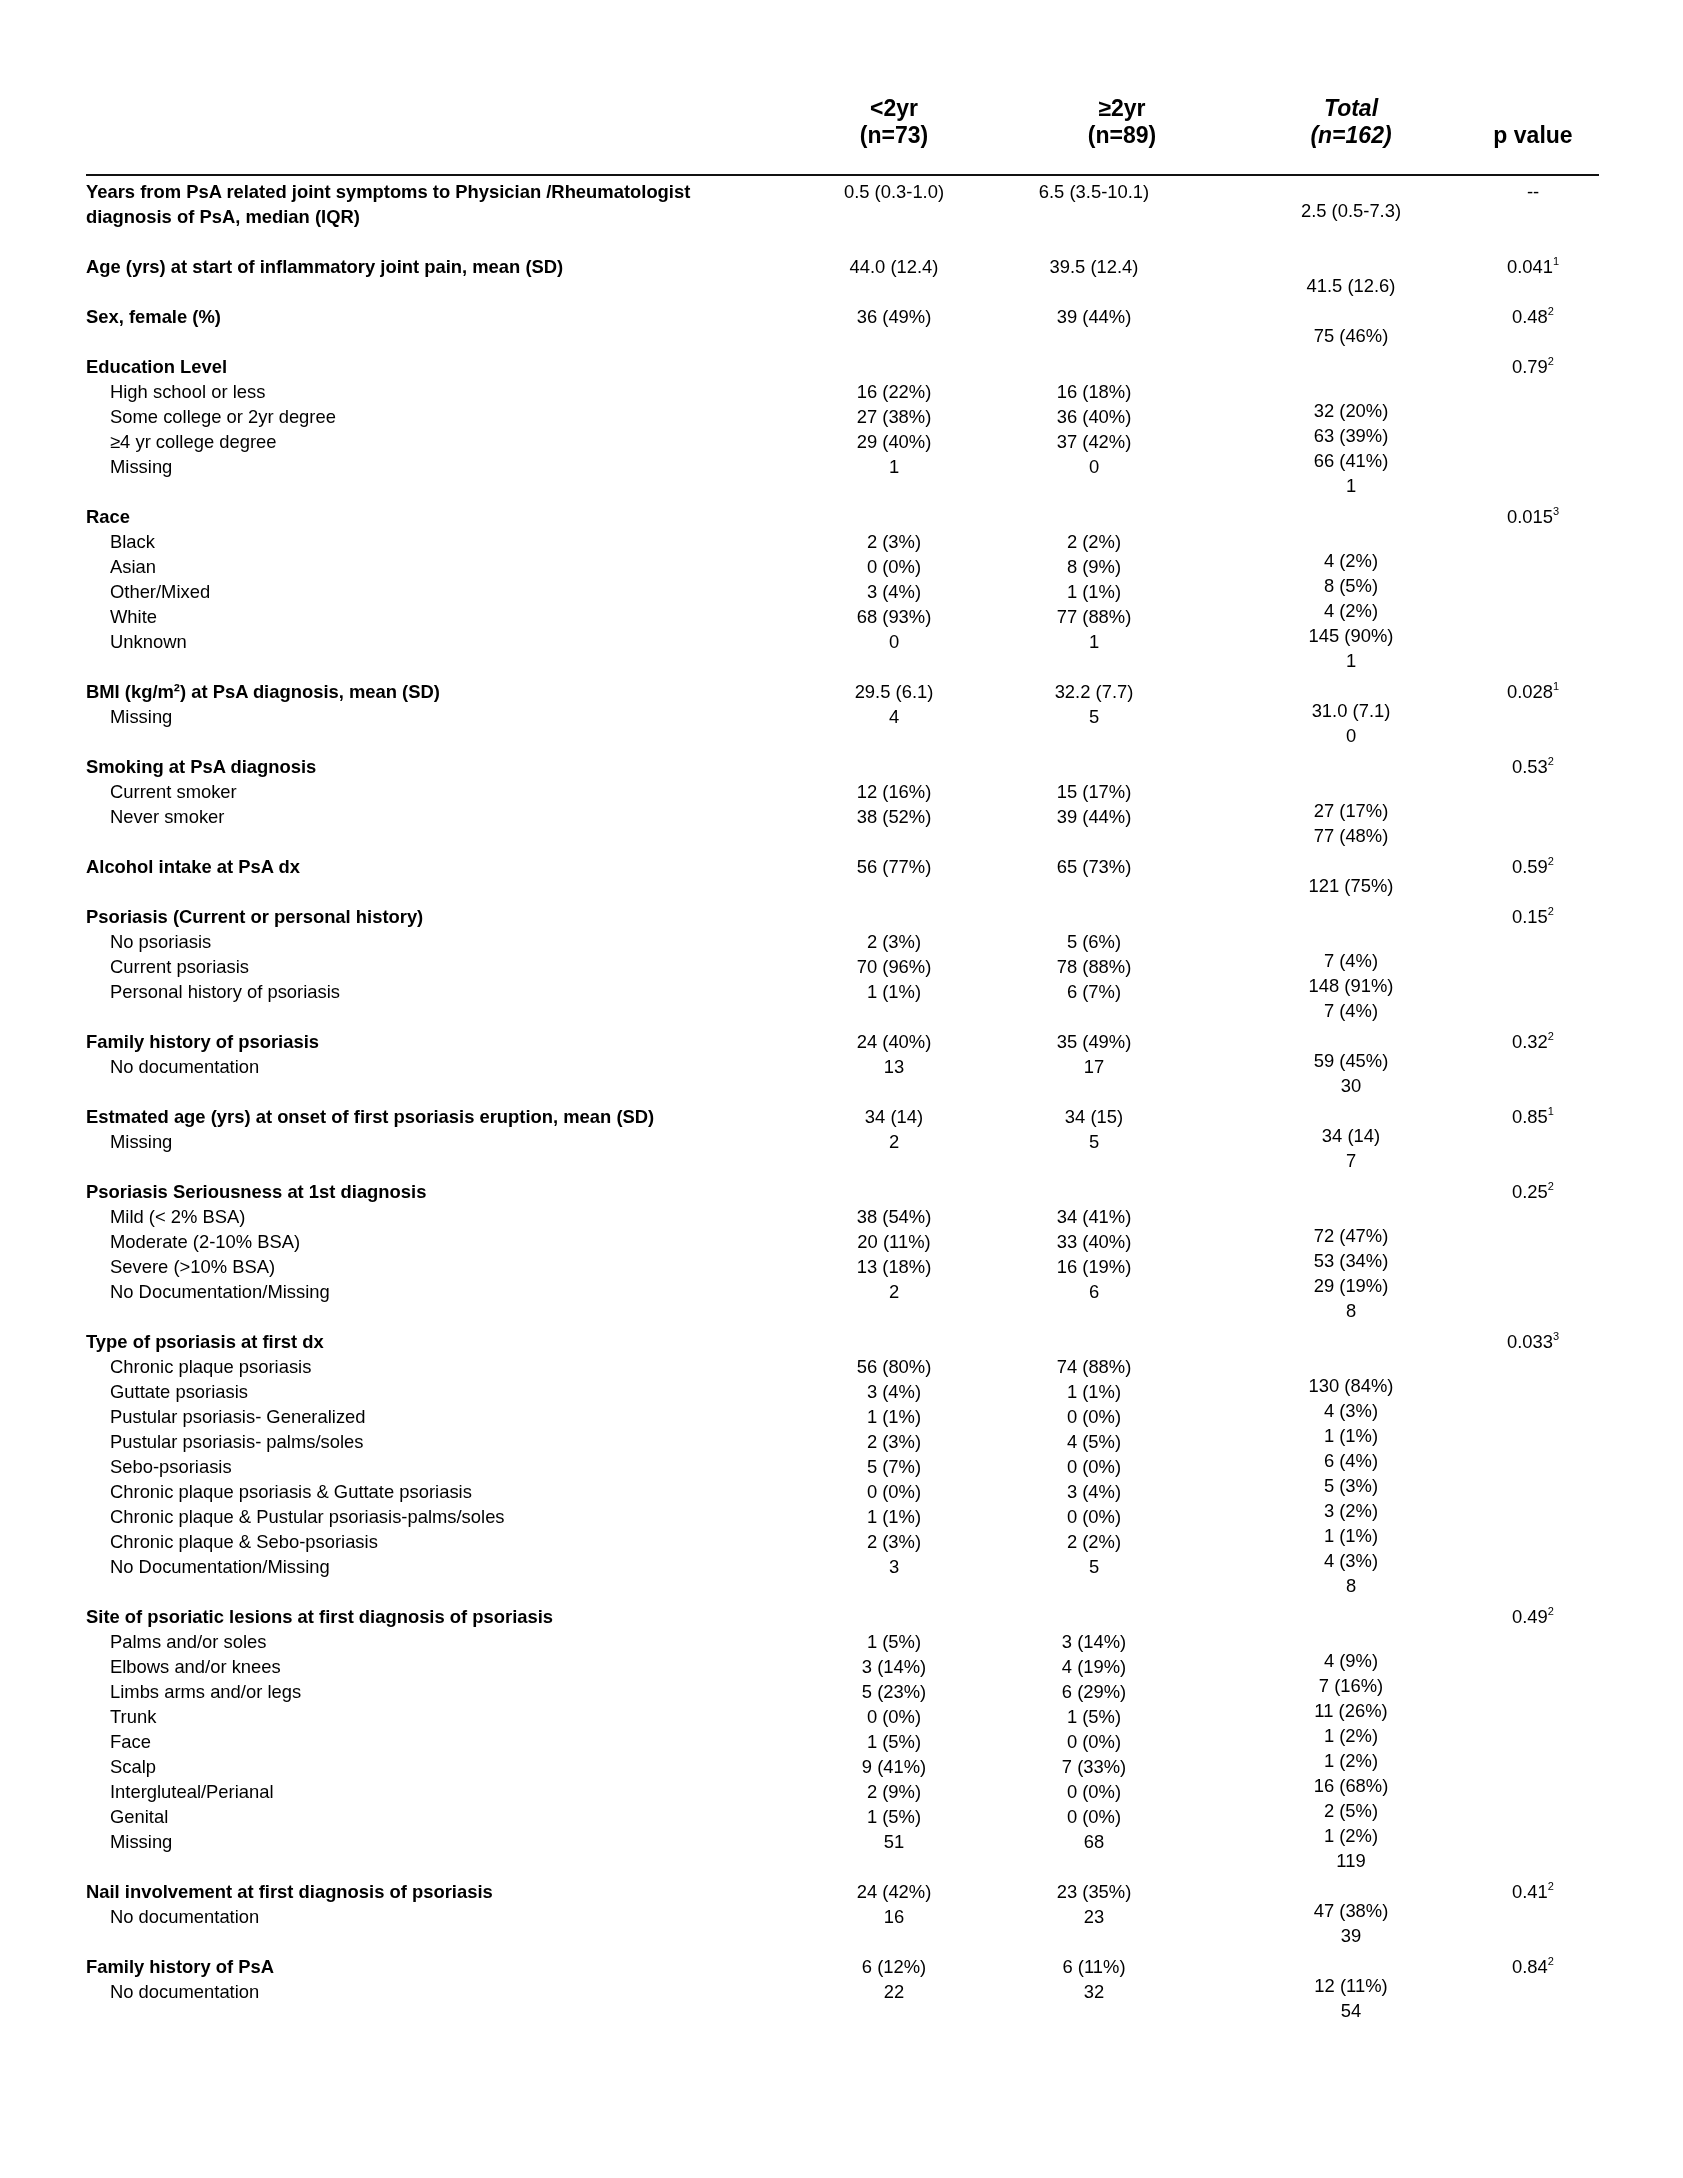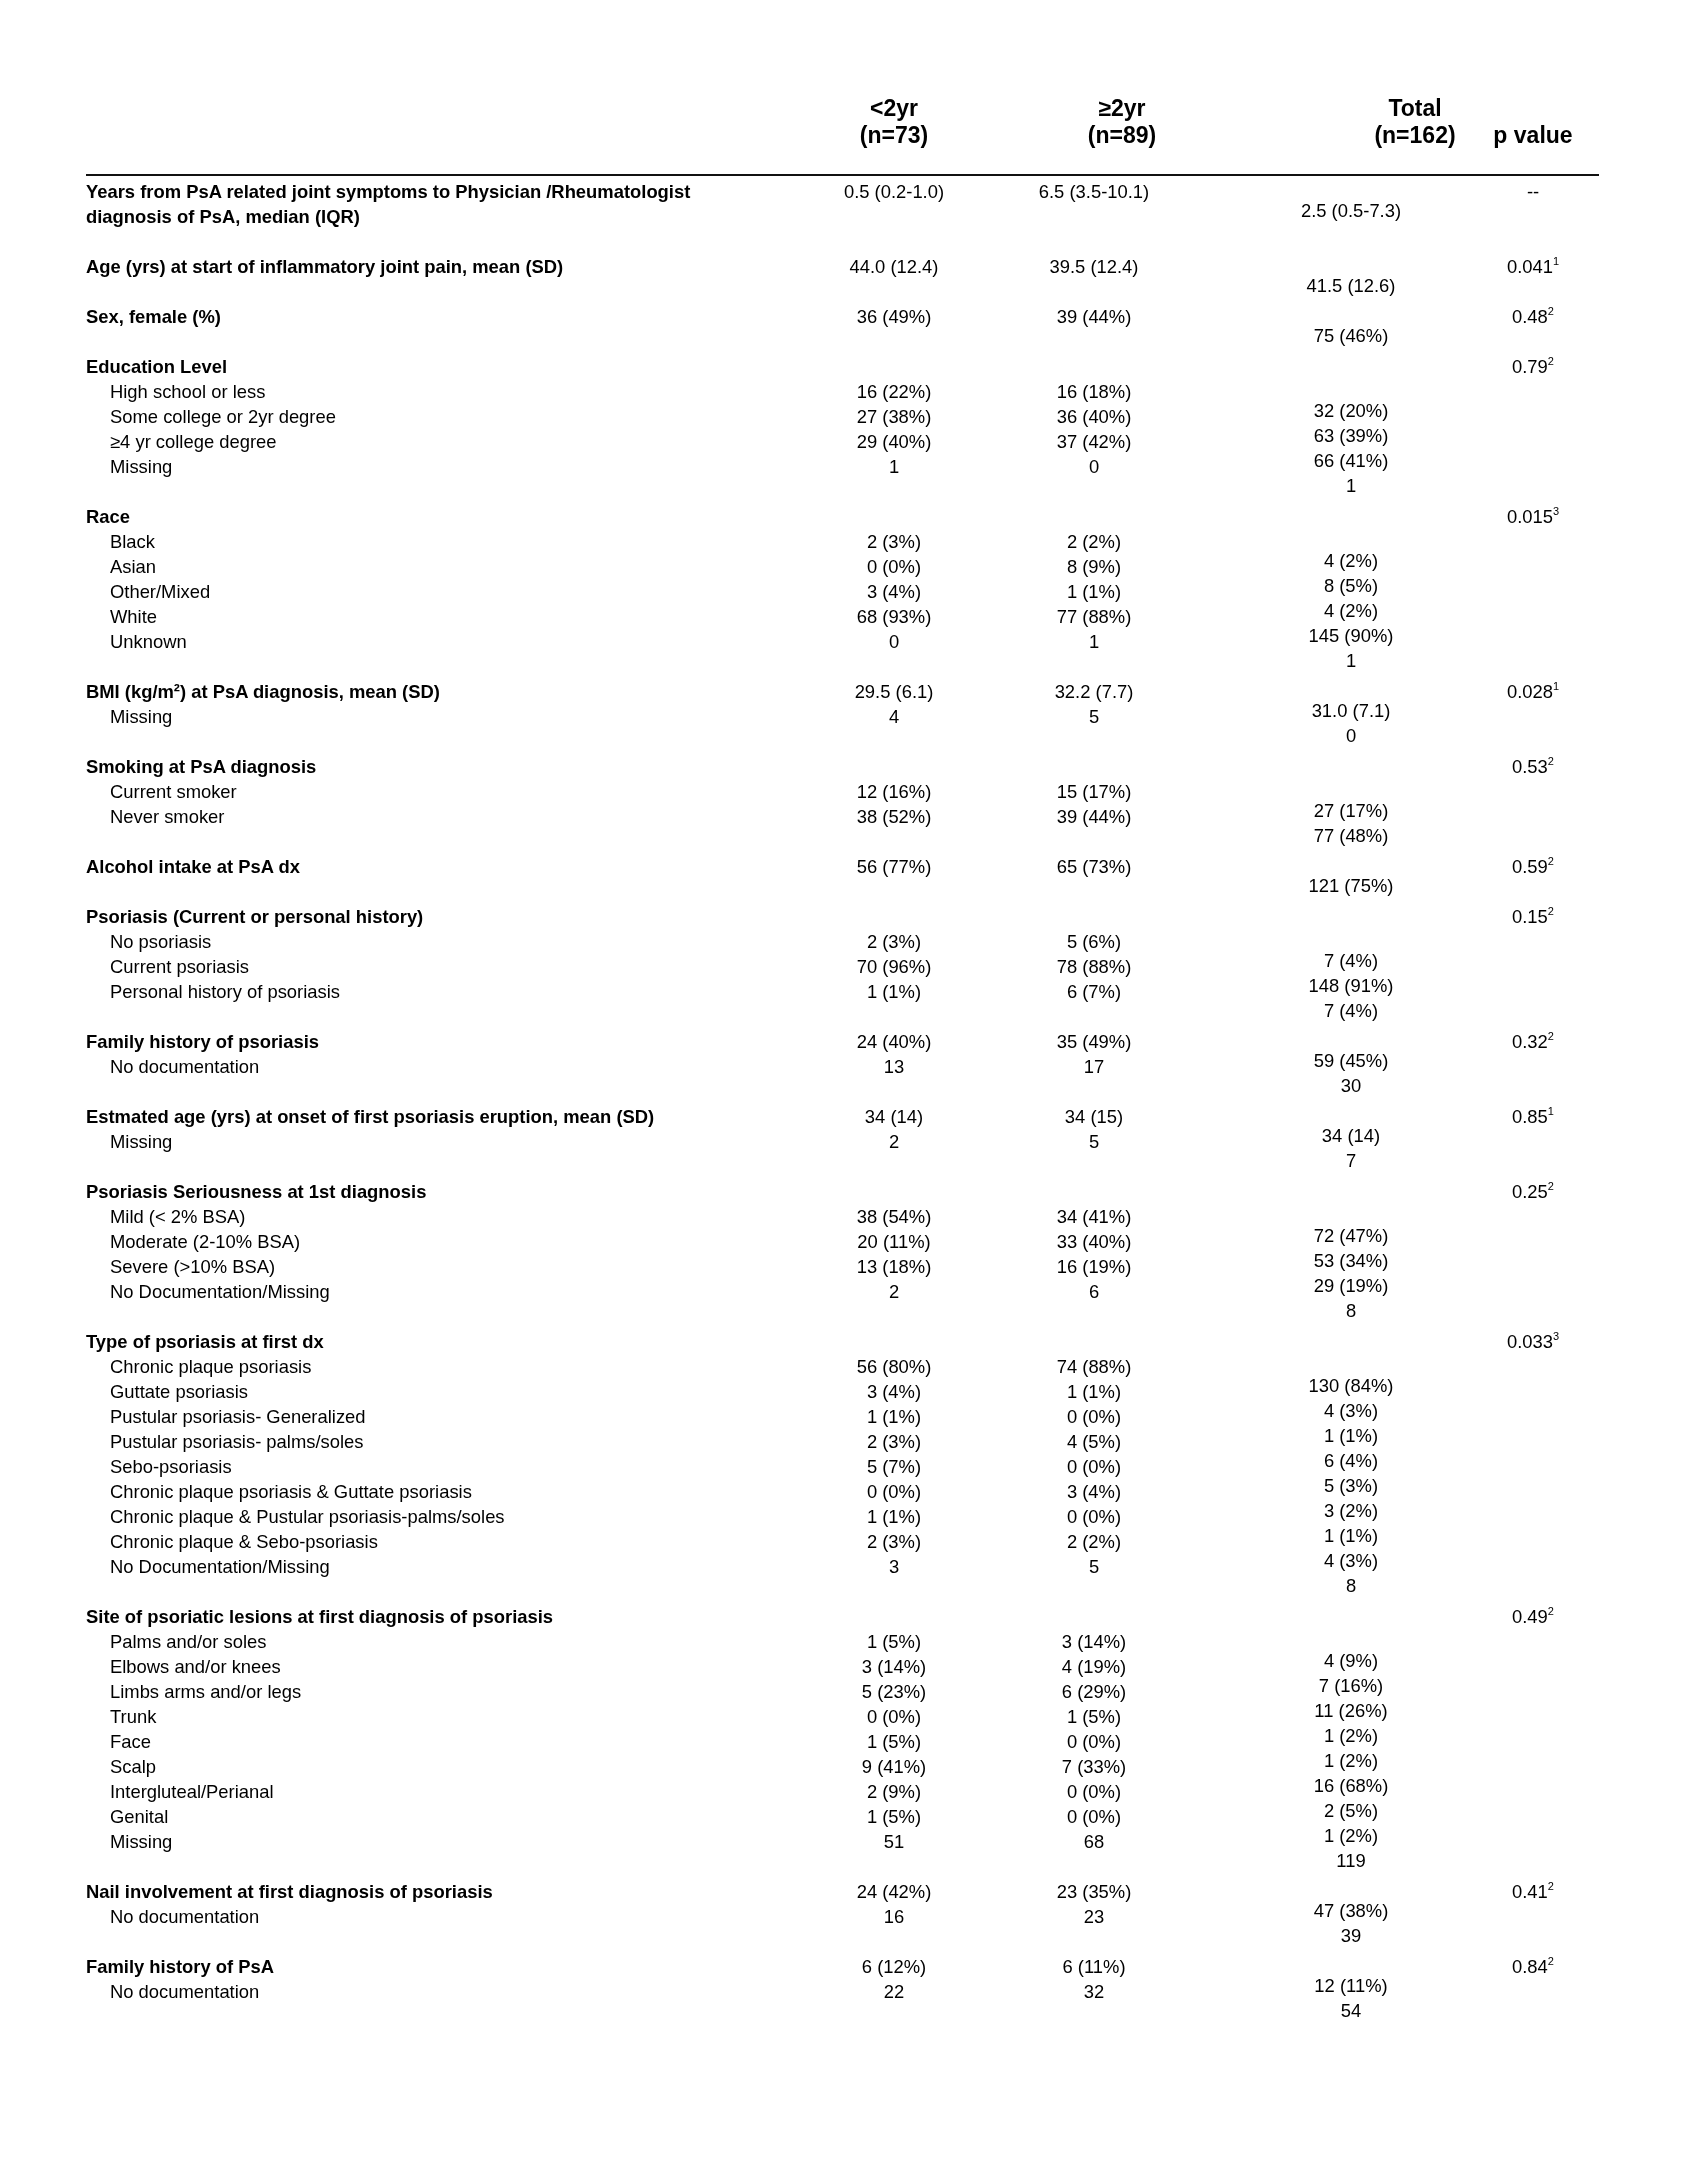--- a/index.html
+++ b/index.html
@@ -3,21 +3,21 @@
 <meta charset="utf-8">
 <style>
   html, body { margin: 0; padding: 0; background: #ffffff; }
   body { width: 1683px; height: 2178px; position: relative; overflow: hidden;
          font-family: "Liberation Sans", sans-serif; color: #000; }
   .table { position: absolute; left: 86px; top: 95px; width: 1513px; }
   .hdr { position: relative; height: 79px; }
   .hcell { position: absolute; text-align: center; font-weight: bold; font-size: 23px; line-height: 27px; width: 198px; }
   .hcell.c1 { left: 709px; top: 0; }
   .hcell.c2 { left: 937px; top: 0; }
-  .hcell.c3 { left: 1230px; top: 0; }
+  .hcell.c3 { left: 1166px; top: 0; font-style: italic; }
   .hcell.c4 { left: 1348px; top: 27px; text-align: center; }
   .rule { height: 0; border-top: 2.5px solid #111; margin-top: 0; }
   .body { padding-top: 3px; text-decoration: underline; }
   .row { position: relative; height: 25px; font-size: 18.4px; line-height: 25px; white-space: nowrap; }
   .row.two { height: 50px; }
   .gap { height: 25px; }
   .label { position: absolute; left: 0; top: 0; }
   .row.head .label { font-weight: bold; }
   .row.sub .label { left: 24px; }
   .row.two .label { white-space: normal; width: 634px; }
@@ -46,21 +46,21 @@
       <div>(n=162)</div>
     </div>
     <div class="hcell c4">
       <div>p value</div>
     </div>
   </div>
   <div class="rule"></div>
   <div class="body" id="tbody">
       <div class="row head two">
         <span class="label">Years from PsA related joint symptoms to Physician /Rheumatologist diagnosis of PsA, median (IQR)</span>
-        <span class="val v1">0.5 (0.2-1.0)</span>
+        <span class="val v1">0.5 (0.3-1.0)</span>
         <span class="val v2">6.5 (3.5-10.1)</span>
         <span class="val v3">2.5 (0.5-7.3)</span>
         <span class="val v4"><span>--</span><sup></sup></span>
       </div>
       <div class="gap"></div>
       <div class="row head">
         <span class="label">Age (yrs) at start of inflammatory joint pain, mean (SD)</span>
         <span class="val v1">44.0 (12.4)</span>
         <span class="val v2">39.5 (12.4)</span>
         <span class="val v3">41.5 (12.6)</span>

